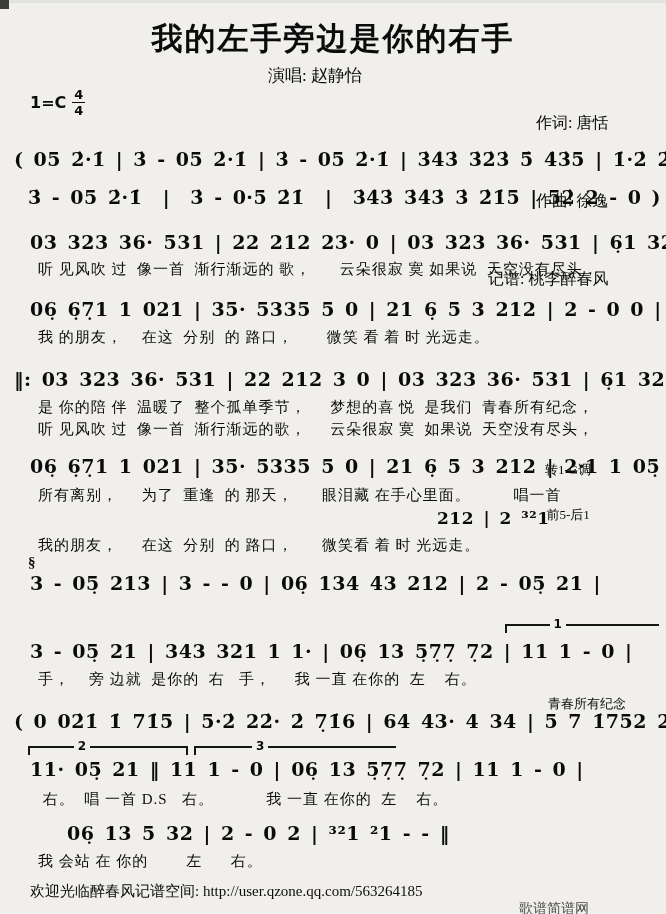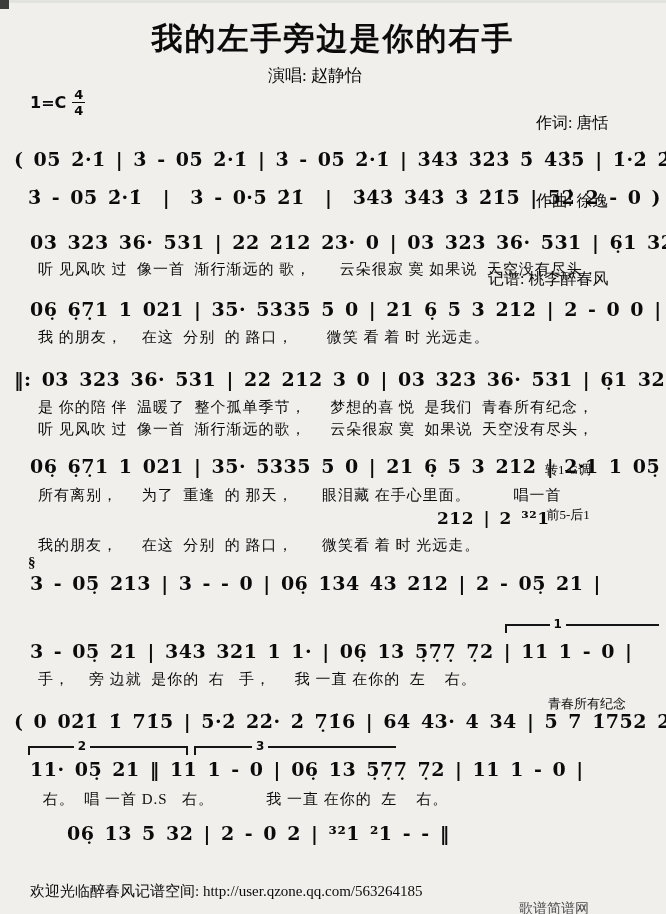--- a/index.html
+++ b/index.html
@@ -103,20 +103,21 @@
   <div class="volta both" style="left:28px;top:746px;width:156px;">
     <span class="num">2</span>
   </div>
   <div class="volta" style="left:194px;top:746px;width:200px;">
     <span class="num">3</span>
   </div>
   <div class="row music" style="left:30px;top:758px;">11· 05̣ 21 ‖ 11 1 - 0 | 06̣ 13 5̣7̣7̣ 7̣2 | 11 1 - 0 |</div>
   <div class="row lyrics" style="left:38px;top:790px;"> 右。  唱 一首 D.S   右。           我 一直 在你的  左    右。</div>
 
   <div class="row music" style="left:23px;top:822px;margin-left:44px;">06̣ 13 5 32 | 2 - 0 2 | ³²1 ²1 - - ‖</div>
+  <div class="row lyrics" style="left:38px;top:852px;">我 会站 在 你的        左      右。</div>
 
   <div class="footer-left">欢迎光临醉春风记谱空间: http://user.qzone.qq.com/563264185</div>
   <div class="footer-right">
     <span class="site-name">歌谱简谱网</span>
     
     
   </div>
 </div>
 
 </body></html>

